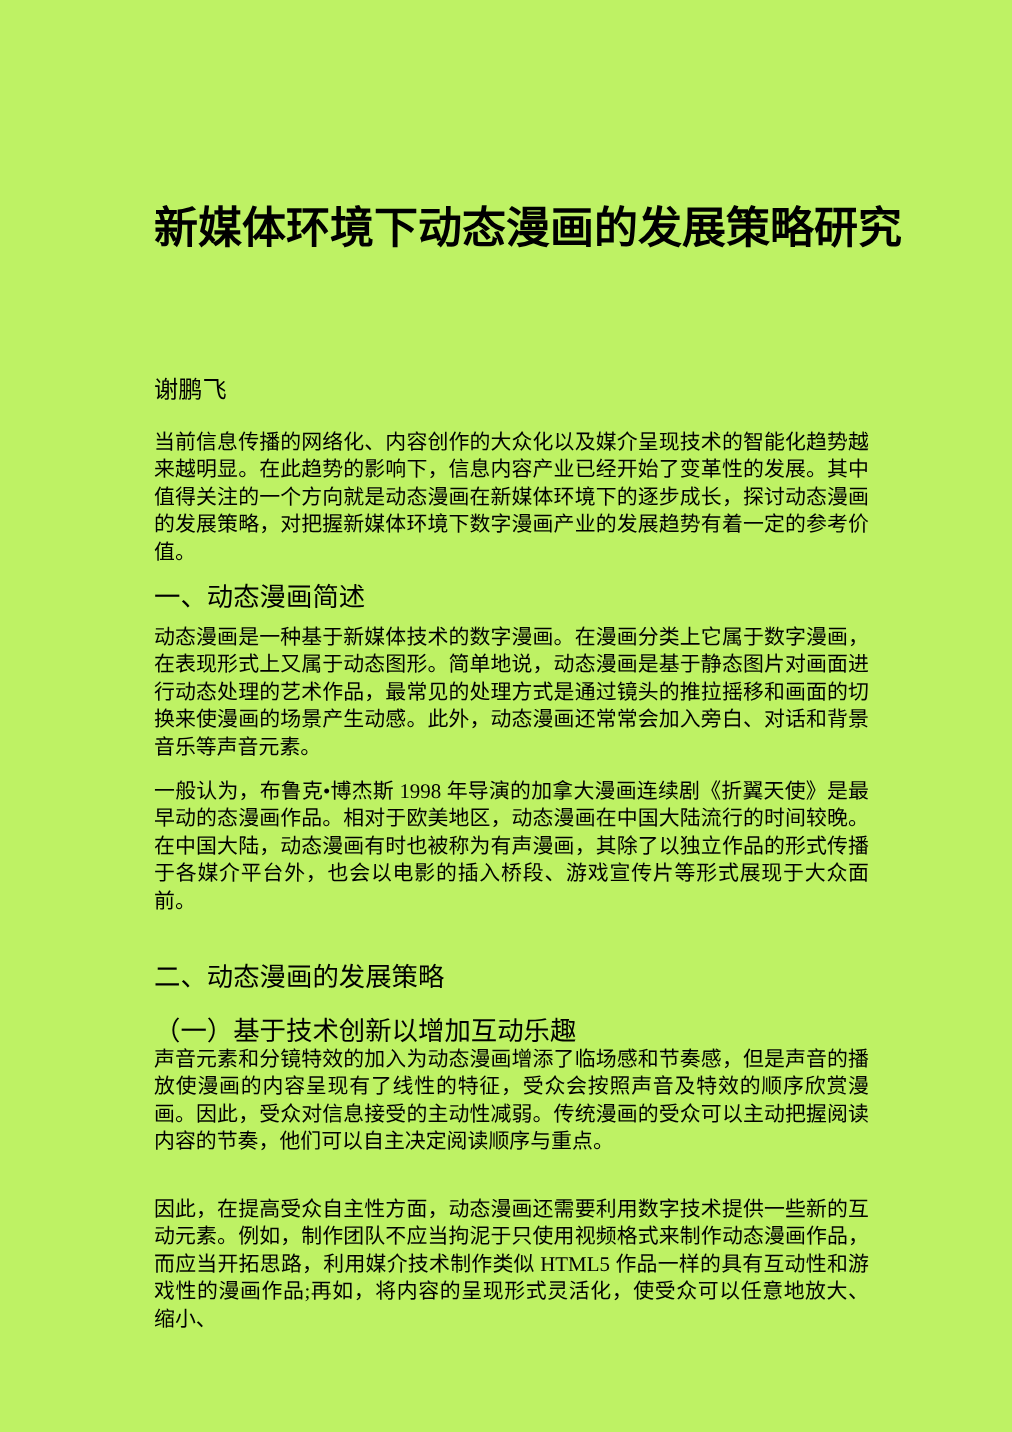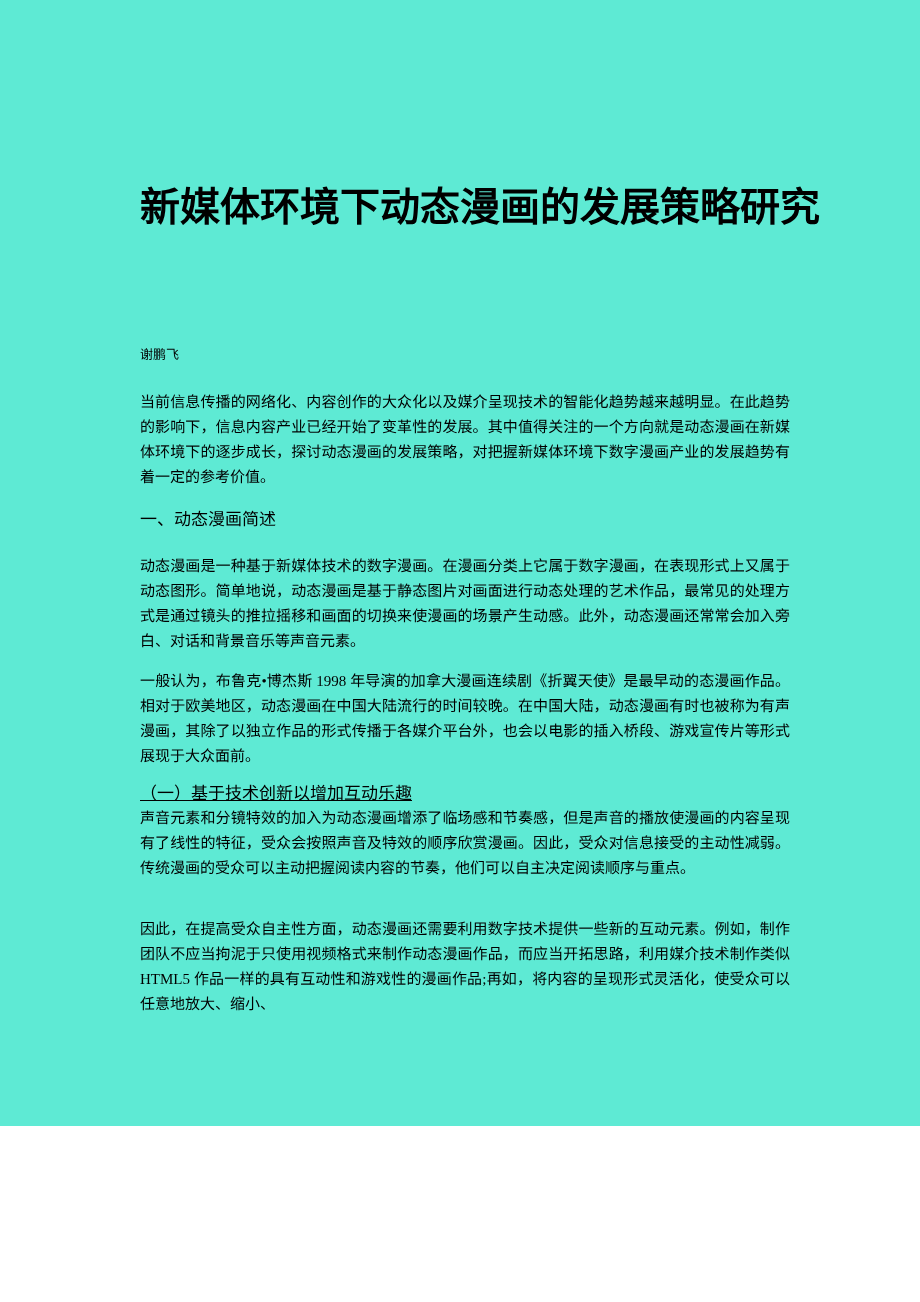--- a/index.html
+++ b/index.html
@@ -10,58 +10,58 @@
   body {
     width: 920px;
     height: 1302px;
     overflow: hidden;
     font-family: "Liberation Serif", "DejaVu Serif", serif;
     color: #000000;
   }
   .page {
     position: relative;
     width: 920px;
-    height: 1126px;
-    background: #5eead4;
+    height: 1302px;
+    background: #bef264;
     box-sizing: border-box;
     padding: 186px 54px 0 140px;
   }
   .content {
     width: 650px;
   }
   .doc-title {
     font-size: 40px;
     line-height: 44px;
     font-weight: bold;
     letter-spacing: 0px;
     margin: 0;
     text-align: left;
     white-space: nowrap;
   }
   .author {
-    font-size: 13px;
+    font-size: 22px;
     line-height: 25px;
     margin-top: 112px;
   }
   .para {
-    font-size: 15px;
+    font-size: 19px;
     line-height: 25px;
     text-align: justify;
     text-justify: inter-ideograph;
   }
   .p-intro        { margin-top: 23px; }
   .h-section-1    { margin-top: 17px; }
-  .p-s1-1         { margin-top: 22px; }
+  .p-s1-1         { margin-top: 10px; }
   .p-s1-2         { margin-top: 15px; }
   .h-section-2    { margin-top: 45px; }
-  .h-subsection-1 { margin-top: 12px; text-decoration: underline; }
+  .h-subsection-1 { margin-top: 24px; }
   .p-s2-1         { }
   .p-s2-2         { margin-top: 36px; }
   .heading {
-    font-size: 17px;
+    font-size: 24px;
     line-height: 25px;
     font-weight: normal;
     text-align: left;
   }
 </style>
 </head>
 <body>
 
 <div class="page">
   <div class="content">
@@ -71,20 +71,21 @@
     <div class="author">谢鹏飞</div>
 
     <div class="para p-intro">当前信息传播的网络化、内容创作的大众化以及媒介呈现技术的智能化趋势越来越明显。在此趋势的影响下，信息内容产业已经开始了变革性的发展。其中值得关注的一个方向就是动态漫画在新媒体环境下的逐步成长，探讨动态漫画的发展策略，对把握新媒体环境下数字漫画产业的发展趋势有着一定的参考价值。</div>
 
     <div class="heading h-section-1">一、动态漫画简述</div>
 
     <div class="para p-s1-1">动态漫画是一种基于新媒体技术的数字漫画。在漫画分类上它属于数字漫画，在表现形式上又属于动态图形。简单地说，动态漫画是基于静态图片对画面进行动态处理的艺术作品，最常见的处理方式是通过镜头的推拉摇移和画面的切换来使漫画的场景产生动感。此外，动态漫画还常常会加入旁白、对话和背景音乐等声音元素。</div>
 
     <div class="para p-s1-2">一般认为，布鲁克•博杰斯 1998 年导演的加拿大漫画连续剧《折翼天使》是最早动的态漫画作品。相对于欧美地区，动态漫画在中国大陆流行的时间较晚。在中国大陆，动态漫画有时也被称为有声漫画，其除了以独立作品的形式传播于各媒介平台外，也会以电影的插入桥段、游戏宣传片等形式展现于大众面前。</div>
 
+    <div class="heading h-section-2">二、动态漫画的发展策略</div>
 
     <div class="heading h-subsection-1">（一）基于技术创新以增加互动乐趣</div>
 
     <div class="para p-s2-1">声音元素和分镜特效的加入为动态漫画增添了临场感和节奏感，但是声音的播放使漫画的内容呈现有了线性的特征，受众会按照声音及特效的顺序欣赏漫画。因此，受众对信息接受的主动性减弱。传统漫画的受众可以主动把握阅读内容的节奏，他们可以自主决定阅读顺序与重点。</div>
 
     <div class="para p-s2-2">因此，在提高受众自主性方面，动态漫画还需要利用数字技术提供一些新的互动元素。例如，制作团队不应当拘泥于只使用视频格式来制作动态漫画作品，而应当开拓思路，利用媒介技术制作类似 HTML5 作品一样的具有互动性和游戏性的漫画作品;再如，将内容的呈现形式灵活化，使受众可以任意地放大、缩小、</div>
 
   </div>
 </div>
 

